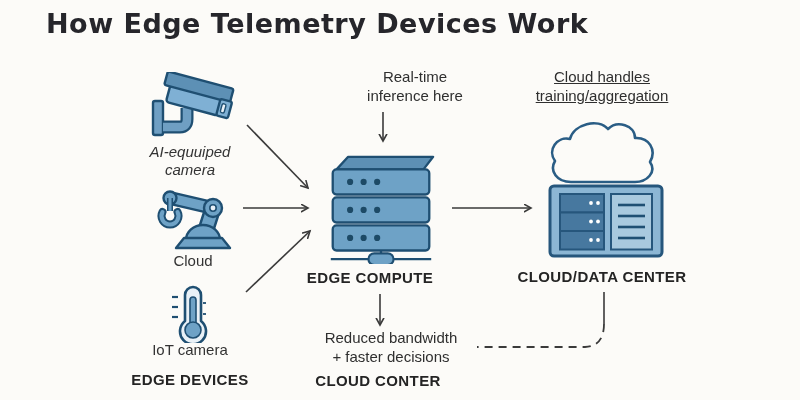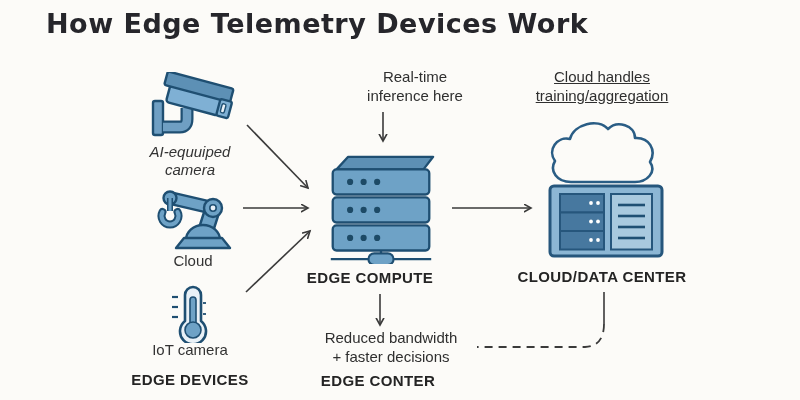--- a/index.html
+++ b/index.html
@@ -127,21 +127,21 @@
     </g>
 
     <line x1="58" y1="102" x2="58" y2="108" stroke="#1f4f72" stroke-width="2.4"></line>
     <line x1="6" y1="111" x2="110" y2="111" stroke="#1f4f72" stroke-width="2.2"></line>
     <rect x="45" y="105" width="26" height="12" rx="6" fill="#6ea2c6" stroke="#1f4f72" stroke-width="2.2"></rect>
   </svg>
   <div class="abs ctr seclabel" style="left:370px;top:269px;">EDGE COMPUTE</div>
 
   <div class="abs ctr annot" style="left:383px;top:329px;margin-left:8px;">Reduced bandwidth
 + faster decisions</div>
-  <div class="abs ctr seclabel" style="left:378px;top:372px;">EDGE CONTER</div>
+  <div class="abs ctr seclabel" style="left:378px;top:372px;">CLOUD CONTER</div>
 
   <div class="abs ctr annot" style="left:602px;top:68px;text-decoration:underline;">Cloud handles
 training/aggregation</div>
 
   <svg class="abs" style="left:543px;top:116px;" width="120" height="72" viewBox="0 0 120 72">
     <path d="M28,66
              C14,66 6,55 12,45
              C4,34 14,20 27,23
              C31,8 55,2 65,13
              C74,4 92,9 92,22

